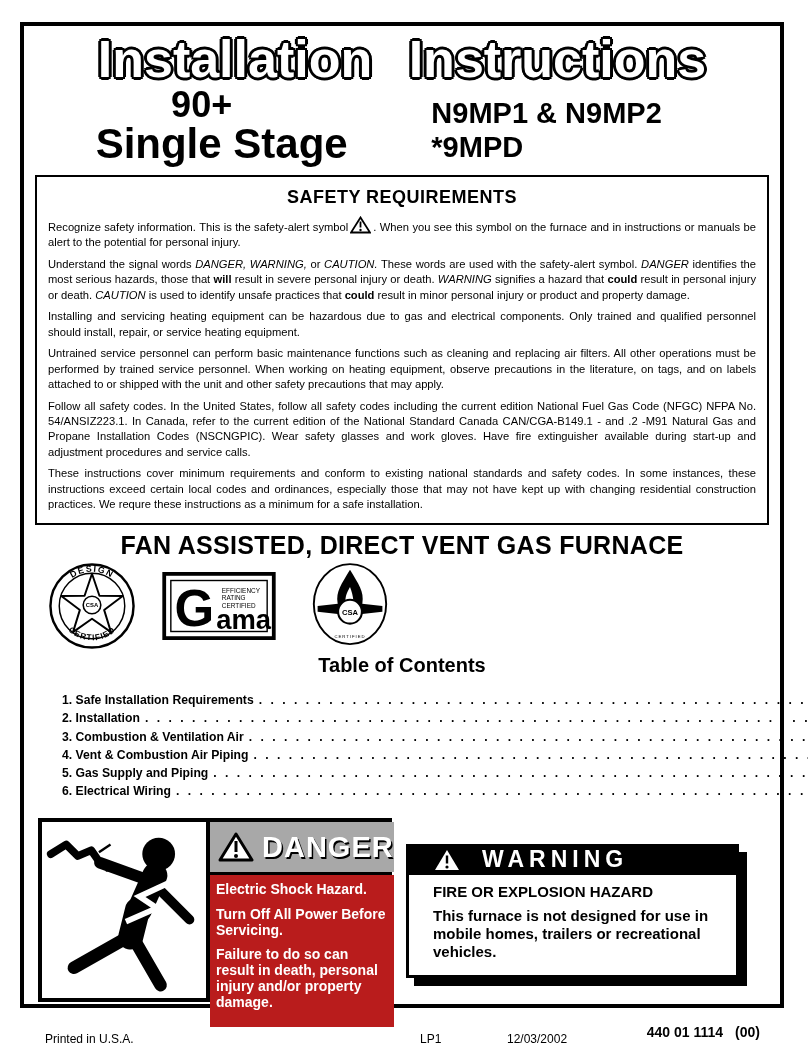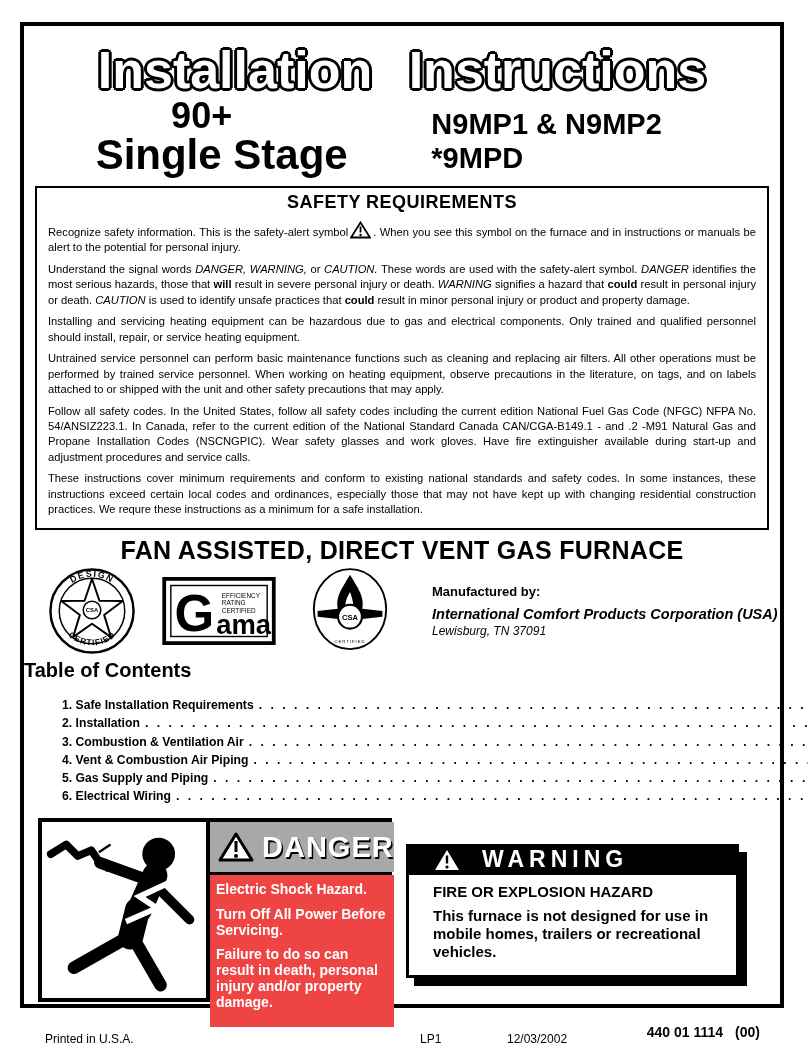--- a/index.html
+++ b/index.html
@@ -2,65 +2,65 @@
 <html><head>
 <meta charset="utf-8">
 <style>
   * { box-sizing:border-box; margin:0; padding:0; }
   html,body { width:808px; height:1064px; background:#fff; }
   body { position:relative; font-family:"Liberation Sans", sans-serif; color:#000; overflow:hidden; }
 
   .page-border { position:absolute; left:20px; top:22px; width:764px; height:986px; border:4px solid #000; }
 
   
-  .doc-title { margin-top:16px; text-align:center; font-size:52px; line-height:1.08; font-weight:bold; color:#fff; word-spacing:22px; letter-spacing:0;
+  .doc-title { margin-top:5px; text-align:center; font-size:52px; line-height:1.08; font-weight:bold; color:#fff; word-spacing:22px; letter-spacing:0;
     text-shadow: 3px 0 0 #000, -3px 0 0 #000, 0 3px 0 #000, 0 -3px 0 #000,
                  2px 2px 0 #000, -2px -2px 0 #000, 2px -2px 0 #000, -2px 2px 0 #000; }
   .head-row { display:flex; }
   .head-left { width:47%; text-align:center; }
   .stage1 { font-size:36px; font-weight:bold; line-height:1.0; }
   .stage2 { font-size:42px; font-weight:bold; line-height:1.02;padding-left:40px; }
   .head-right { padding-top:10px; padding-left:52px; }
   .model { font-size:29px; font-weight:bold; line-height:1.15; }
 
   
-  .safety-box { margin:9px 11px 0; border:2px solid #000; padding:4px 11px 4px; }
+  .safety-box { margin:9px 11px 0; border:2px solid #000; padding:10px 11px 4px; }
   .safety-box h2 { text-align:center; font-size:18px; letter-spacing:0.5px; margin-bottom:8px; }
   .safety-box p { font-size:11.2px; line-height:1.38; text-align:justify; margin-bottom:6px; }
   .alert-inline { display:inline-block; vertical-align:-3px; margin:0 2px; }
 
   .product-heading { text-align:center; font-size:25px; font-weight:bold; margin-top:7px; line-height:1.05; letter-spacing:0.3px; }
 
   
   .logo-row { display:flex; align-items:center; margin:5px 0 0 24px; height:86px; }
   .logo { flex:0 0 auto; }
   .logo-gama { margin-left:26px; }
   .logo-flame { margin-left:34px; }
   .mfg { margin-left:42px; }
   .mfg-label { font-weight:bold; font-size:13px; margin-bottom:7px; }
   .mfg-company { font-weight:bold; font-style:italic; font-size:14.5px; margin-bottom:2px; }
   .mfg-address { font-style:italic; font-size:12px; }
 
   
-  .toc-heading { font-size:20px; font-weight:bold; margin-top:5px; }
+  .toc-heading { text-align:center; font-size:20px; font-weight:bold; margin-top:5px; }
   .toc-wrap { display:flex; margin:14px 38px 0; gap:42px; }
   .toc-col { flex:1; }
   .toc-row { display:flex; align-items:baseline; font-weight:bold; font-size:12.2px; line-height:1.5; }
   .toc-label { white-space:nowrap; }
   .toc-dots { flex:1; overflow:hidden; white-space:nowrap; margin:0 5px; letter-spacing:2.5px; font-weight:bold; }
 
   
   .signs { position:absolute; left:0; right:0; bottom:0; height:188px; }
 
   .danger-sign { position:absolute; left:14px; top:2px; width:354px; height:184px; background:#000; padding:4px; display:flex; gap:4px; }
   .danger-figure { flex:0 0 164px; background:#fff; display:flex; align-items:center; justify-content:center; }
   .danger-right { flex:1; display:flex; flex-direction:column; gap:3px; }
   .danger-header { background:#a8a8a8; flex:0 0 50px; display:flex; align-items:center; padding-left:8px; gap:8px; }
   .danger-word { font-size:29px; font-weight:bold; color:#fff; letter-spacing:1px; text-shadow:1.5px 1.5px 0 #000; }
-  .danger-body { flex:1; background:#ef4444; color:#fff; padding:7px 6px; }
+  .danger-body { flex:1; background:#b91c1c; color:#fff; padding:7px 6px; }
   .danger-body p { font-size:14px; font-weight:bold; line-height:1.13; margin-bottom:9px; }
 
   .warning-sign { position:absolute; left:382px; top:28px; width:333px; background:#fff; box-shadow:8px 8px 0 0 #000; }
   .warning-header { background:#000; height:31px; display:flex; align-items:center; padding-left:28px; gap:22px; }
   .warning-word { font-size:23px; font-weight:bold; color:#fff; letter-spacing:5px; }
   .warning-body { border:3px solid #000; border-top:none; padding:8px 24px 7px; }
   .warning-title { font-size:15px; font-weight:bold; margin-bottom:7px; }
   .warning-body p.w-line { font-size:15px; font-weight:bold; line-height:1.2; margin-bottom:7px; }
 
   
@@ -133,25 +133,20 @@
       <ellipse cx="42" cy="44" rx="38" ry="42" fill="none" stroke="#000" stroke-width="2"></ellipse>
       <path d="M42,8 C33,23 27,31 29,43 C30,51 36,55 42,57 C48,55 54,51 55,43 C57,31 51,23 42,8 Z" fill="#000"></path>
       <path d="M42,26 C38,33 36,39 38,44 C39,48 41,50 42,51 C45,48 46,44 45.5,40 C45,35 44,31 42,26 Z" fill="#fff"></path>
       <polygon points="8,46 34,43 34,55 8,52" fill="#000"></polygon>
       <polygon points="76,46 50,43 50,55 76,52" fill="#000"></polygon>
       <circle cx="42" cy="52" r="12.5" fill="#fff" stroke="#000" stroke-width="2.2"></circle>
       <text x="42" y="55.5" font-size="8" font-weight="bold" text-anchor="middle">CSA</text>
       <text x="42" y="80" font-size="4.5" letter-spacing="1" text-anchor="middle">CERTIFIED</text>
     </svg>
 
-    <div class="mfg">
-      <div class="mfg-label">Manufactured by:</div>
-      <div class="mfg-company">International Comfort Products Corporation (USA)</div>
-      <div class="mfg-address">Lewisburg, TN 37091</div>
-    </div>
   </div>
 
   <div class="toc-heading">Table of Contents</div>
   <div class="toc-wrap">
     <div class="toc-col">
         <div class="toc-row">
           <span class="toc-label">1. Safe Installation Requirements</span>
           <span class="toc-dots">. . . . . . . . . . . . . . . . . . . . . . . . . . . . . . . . . . . . . . . . . . . . . . . . . . . . . . . . . . . . </span>
         </div>
         <div class="toc-row">

